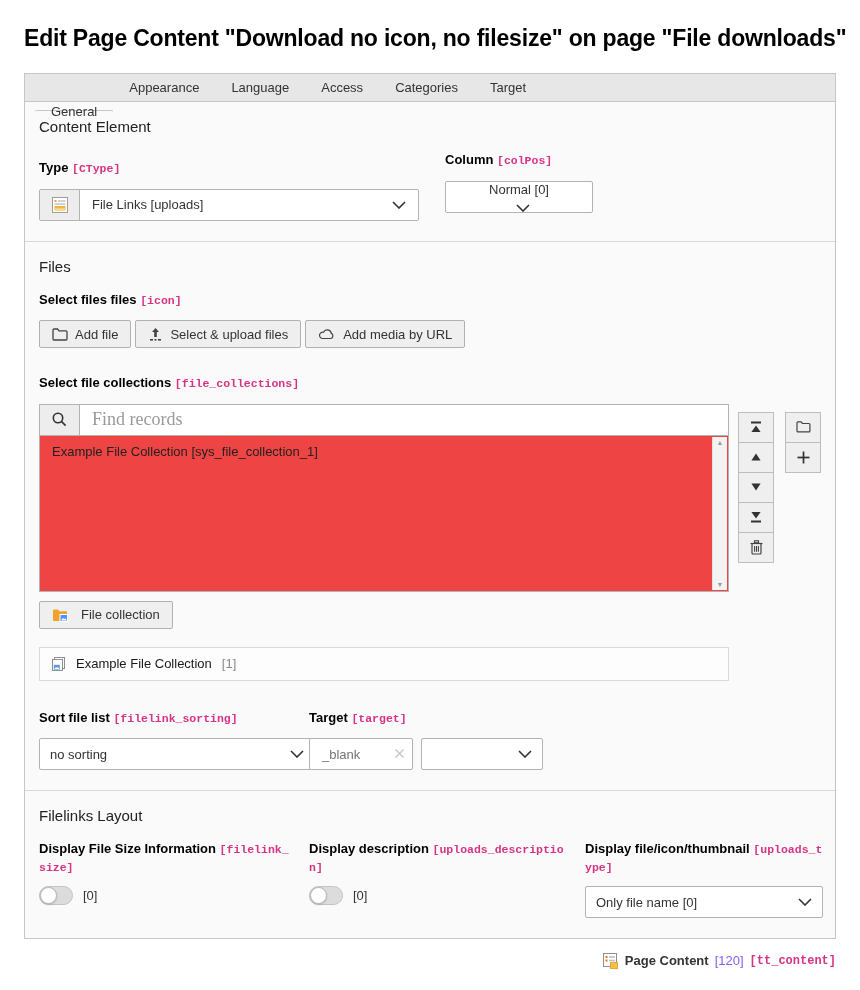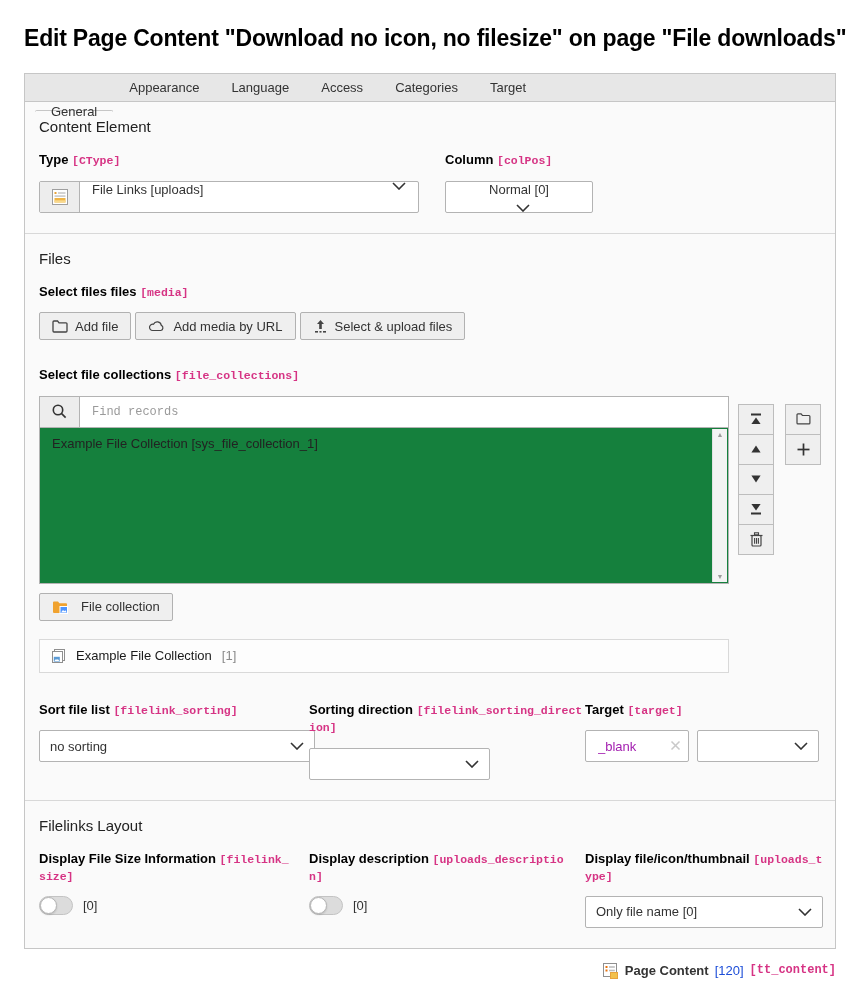--- a/index.html
+++ b/index.html
@@ -42,43 +42,43 @@
   .select,.text-input{height:32px;background:#fff;border:1px solid var(--ctrl-border);
     border-radius:2px;display:flex;align-items:center;font-size:13px;color:#333;
     padding:0 10px;}
   .select{justify-content:space-between;cursor:pointer;}
   .select .chev{flex:0 0 auto;margin-left:8px;display:flex;align-items:center;}
 
   .select-addon{display:flex;height:32px;border:1px solid var(--ctrl-border);
     border-radius:2px;background:#fff;}
   .select-addon .addon{width:40px;background:#ededed;border-right:1px solid var(--ctrl-border);
     display:flex;align-items:center;justify-content:center;}
-  .select-addon .sel-body{flex:1;display:flex;align-items:flex-start;justify-content:space-between;
+  .select-addon .sel-body{flex:1;display:flex;align-items:center;justify-content:space-between;
     padding:0 12px;font-size:13px;color:#333;cursor:pointer;gap:32px;}
 
   .row2{display:flex;}
-  .col-type{width:380px;margin-right:26px;}
+  .col-type{width:380px;margin-right:26px;margin-top:8px;}
   .col-type .select-addon{width:380px;}
   .col-colpos .select{width:148px;flex-direction:column;}
 
   .btn{display:inline-flex;align-items:center;gap:7px;height:28px;padding:0 12px;
     background:var(--btn-bg);border:1px solid #b1b1b1;border-radius:2px;
     font-size:13px;color:#333;cursor:pointer;}
   .btn-row{display:flex;gap:4px;margin-bottom:26px;}
 
   
   .picker{display:flex;}
   .picker-left{width:690px;}
   .search-row{display:flex;height:32px;border:1px solid var(--ctrl-border);background:#fff;}
   .search-row .addon{width:40px;background:#ededed;border-right:1px solid var(--ctrl-border);
     display:flex;align-items:center;justify-content:center;}
-  .search-row input{flex:1;border:0;outline:none;font-size:12px;padding:0 12px;
-    font-family:Liberation Mono, monospace;color:#8b5cf6;background:#fff;}
+  .search-row input{flex:1;border:0;outline:none;font-size:18px;padding:0 12px;
+    font-family:Liberation Serif, serif;color:#8b5cf6;background:#fff;}
   .search-row input::placeholder{color:#9a9a9a;}
-  .listbox{position:relative;height:156px;background:#15803d;
+  .listbox{position:relative;height:156px;background:#ef4444;
     border:1px solid var(--ctrl-border);border-top:0;}
   .list-item{font-size:13px;color:#222;padding:8px 12px;cursor:pointer;}
   .vscrollbar{position:absolute;top:1px;right:1px;bottom:1px;width:15px;
     background:#f3f3f3;border-left:1px solid #e2e2e2;display:flex;
     flex-direction:column;justify-content:space-between;align-items:center;
     padding:2px 0;font-size:7px;color:#9a9a9a;}
   .side-btns{display:flex;flex-direction:column;margin:8px 0 0 9px;}
   .side-btns .sbtn{width:36px;height:31px;background:var(--btn-bg);
     border:1px solid #bdbdbd;display:flex;align-items:center;justify-content:center;
     cursor:pointer;margin-top:-1px;}
@@ -90,39 +90,39 @@
     border:1px solid #d9d9d9;display:flex;align-items:center;gap:10px;
     padding:0 10px;font-size:13px;}
   .collection-item .cnt{color:#8a8a8a;}
 
   .grid3{display:grid;grid-template-columns:270px 276px 238px;margin-top:28px;}
   .grid3 .cell{padding-right:0;}
   .sort-select{width:276px;}
   .dir-select{width:181px;}
   .target-row{display:flex;gap:8px;}
   .target-input{width:104px;position:relative;padding-right:24px;}
-  .target-input input{border:0;outline:none;width:100%;font-size:13px;color:#a21caf;
+  .target-input input{border:0;outline:none;width:100%;font-size:13px;color:#737373;
     font-family:"Liberation Sans",sans-serif;background:transparent;}
   .clear-x{position:absolute;right:7px;top:9px;cursor:pointer;}
   .target-select{width:122px;}
 
   .layout-grid{margin-top:0;}
   .layout-grid .field-label{min-height:36px;margin-bottom:10px;}
   .toggle-row{display:flex;align-items:center;gap:10px;margin-top:6px;}
   .toggle{width:34px;height:19px;border-radius:10px;background:#dcdcdc;
     border:1px solid #c3c3c3;position:relative;cursor:pointer;}
   .toggle .knob{position:absolute;left:0;top:0;width:17px;height:17px;border-radius:50%;
     background:#fff;border:1px solid #b5b5b5;box-shadow:0 1px 2px rgba(0,0,0,.15);}
   .toggle-val{font-size:13px;color:#333;}
   .display-select{width:100%;}
 
   .footer{display:flex;justify-content:flex-end;align-items:center;gap:6px;
     margin:13px 24px 0;font-size:13px;}
   .footer .rec-type{font-weight:700;color:#333;}
-  .footer .rec-id{color:#1d4ed8;}
+  .footer .rec-id{color:#8b5cf6;}
   .footer .rec-table{font-family:"Liberation Mono",monospace;font-size:12px;
     font-weight:700;color:var(--code-pink);}
   svg{display:block;}
 </style>
 </head>
 <body>
 
 <h1 class="page-title">Edit Page Content "Download no icon, no filesize" on page "File downloads"</h1>
 
 <div class="panel">
@@ -180,51 +180,51 @@
         </div>
       </div>
     </div>
   </div>
 
   <div class="section">
     <h2 class="sec-head">Files</h2>
 
     <div class="field-label">
       <span>Select files files</span>
-      <span class="code">[media]</span>
+      <span class="code">[icon]</span>
     </div>
 
     <div class="btn-row">
       <button class="btn">
         <span>
           <svg width="16" height="13" viewBox="0 0 16 13">
               <path d="M1 2 a1 1 0 0 1 1-1 h3.6 l1.4 1.8 H14 a1 1 0 0 1 1 1 V11 a1 1 0 0 1 -1 1 H2 a1 1 0 0 1 -1-1 Z" fill="none" stroke="#444" stroke-width="1.3"></path>
             </svg>
         </span>
         <span>Add file</span>
-      </button>
-      <button class="btn">
-        <span>
-          <svg width="18" height="12" viewBox="0 0 18 12">
-              <path d="M4.6 10.5 a3.2 3.2 0 1 1 .9-6.3 a4.1 4.1 0 0 1 7.8 1.2 a2.7 2.7 0 0 1 -.5 5.1 z" fill="none" stroke="#444" stroke-width="1.2"></path>
-            </svg>
-        </span>
-        <span>Add media by URL</span>
       </button>
       <button class="btn">
         <span>
           <svg width="15" height="15" viewBox="0 0 15 15">
             <path d="M7.5 1 L11 5 H8.8 V10 H6.2 V5 H4 Z" fill="#444"></path>
             <rect x="2" y="12" width="3" height="1.6" fill="#444"></rect>
             <rect x="6.5" y="12" width="2" height="1.6" fill="#444"></rect>
             <rect x="10" y="12" width="3" height="1.6" fill="#444"></rect>
           </svg>
         </span>
         <span>Select &amp; upload files</span>
       </button>
+      <button class="btn">
+        <span>
+          <svg width="18" height="12" viewBox="0 0 18 12">
+              <path d="M4.6 10.5 a3.2 3.2 0 1 1 .9-6.3 a4.1 4.1 0 0 1 7.8 1.2 a2.7 2.7 0 0 1 -.5 5.1 z" fill="none" stroke="#444" stroke-width="1.2"></path>
+            </svg>
+        </span>
+        <span>Add media by URL</span>
+      </button>
     </div>
 
     <div class="field-label">
       <span>Select file collections</span>
       <span class="code">[file_collections]</span>
     </div>
 
     <div class="picker">
       <div class="picker-left">
         <div class="search-row">
@@ -334,34 +334,20 @@
     </div>
 
     <div class="grid3">
       <div class="cell">
         <div class="field-label">
           <span>Sort file list</span>
           <span class="code">[filelink_sorting]</span>
         </div>
         <div class="select sort-select">
           <span>no sorting</span>
-          <span class="chev">
-            <svg width="14" height="8" viewBox="0 0 14 8">
-                <path d="M1 1 L7 7 L13 1" fill="none" stroke="#333" stroke-width="1.6"></path>
-              </svg>
-          </span>
-        </div>
-      </div>
-      <div class="cell">
-        <div class="field-label">
-          <span>Sorting direction</span>
-          <span class="code">[filelink_sorting_direction]</span>
-        </div>
-        <div class="select dir-select">
-          <span></span>
           <span class="chev">
             <svg width="14" height="8" viewBox="0 0 14 8">
                 <path d="M1 1 L7 7 L13 1" fill="none" stroke="#333" stroke-width="1.6"></path>
               </svg>
           </span>
         </div>
       </div>
       <div class="cell">
         <div class="field-label">
           <span>Target</span>

